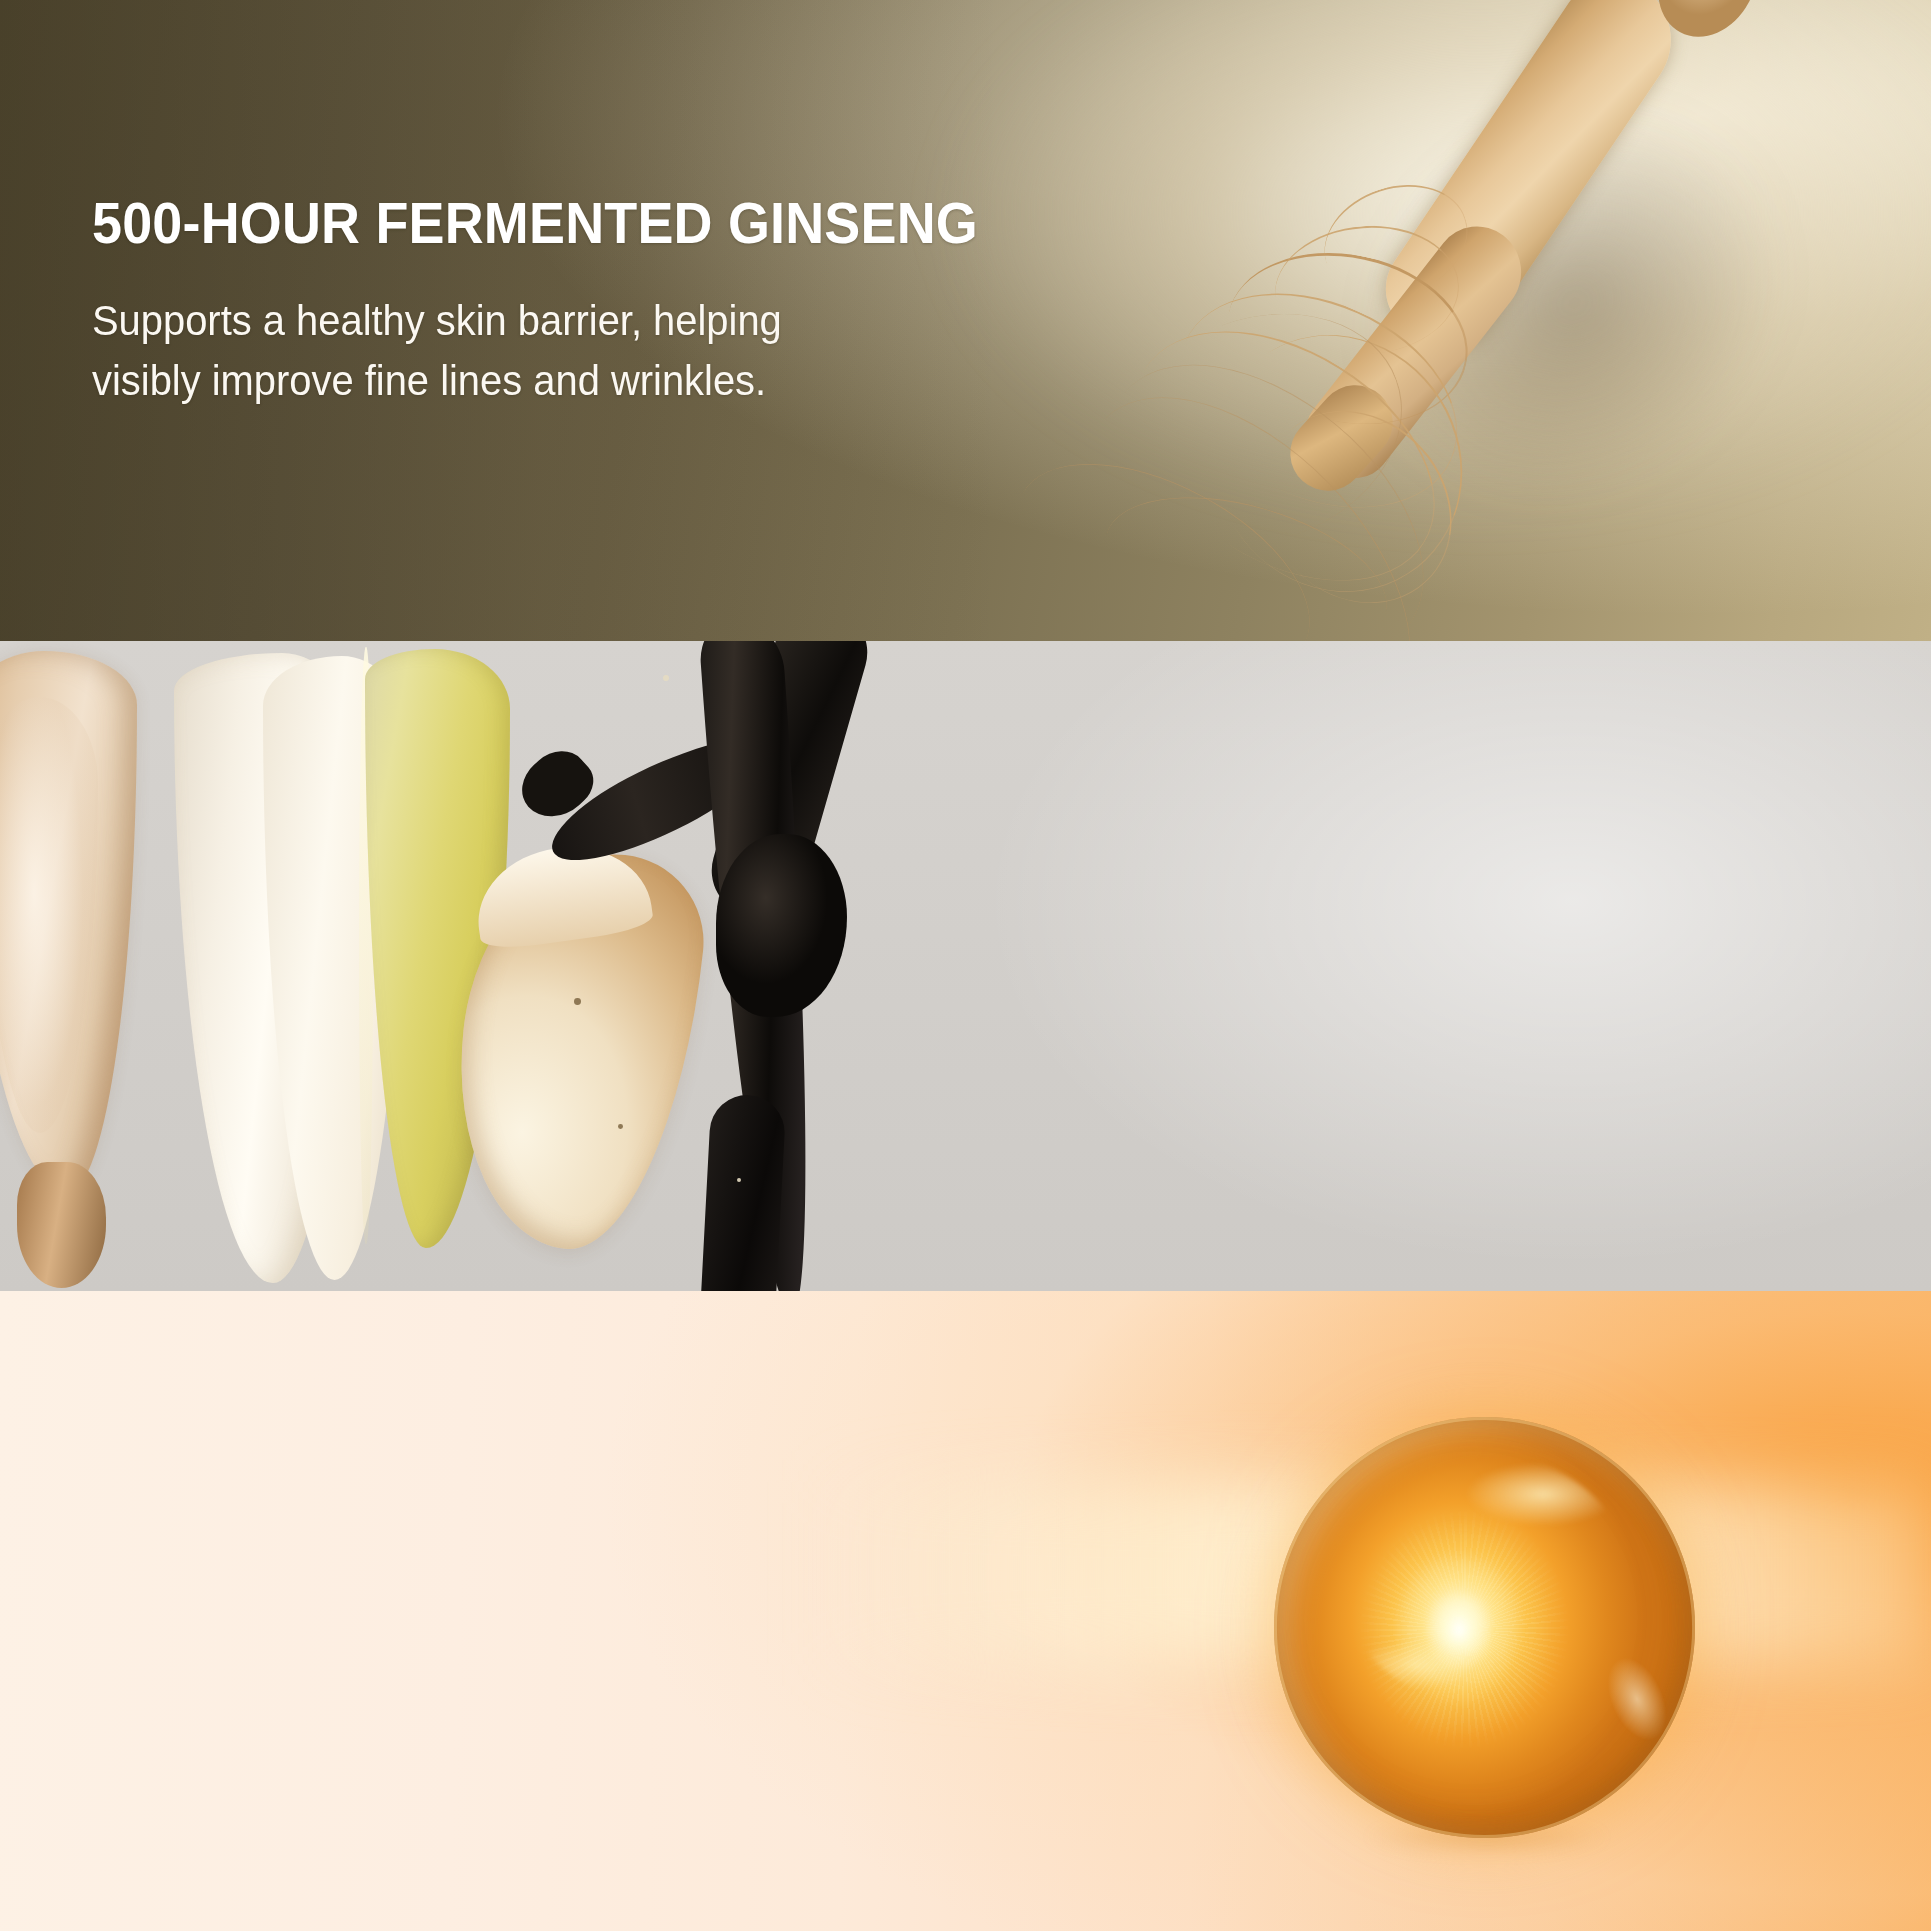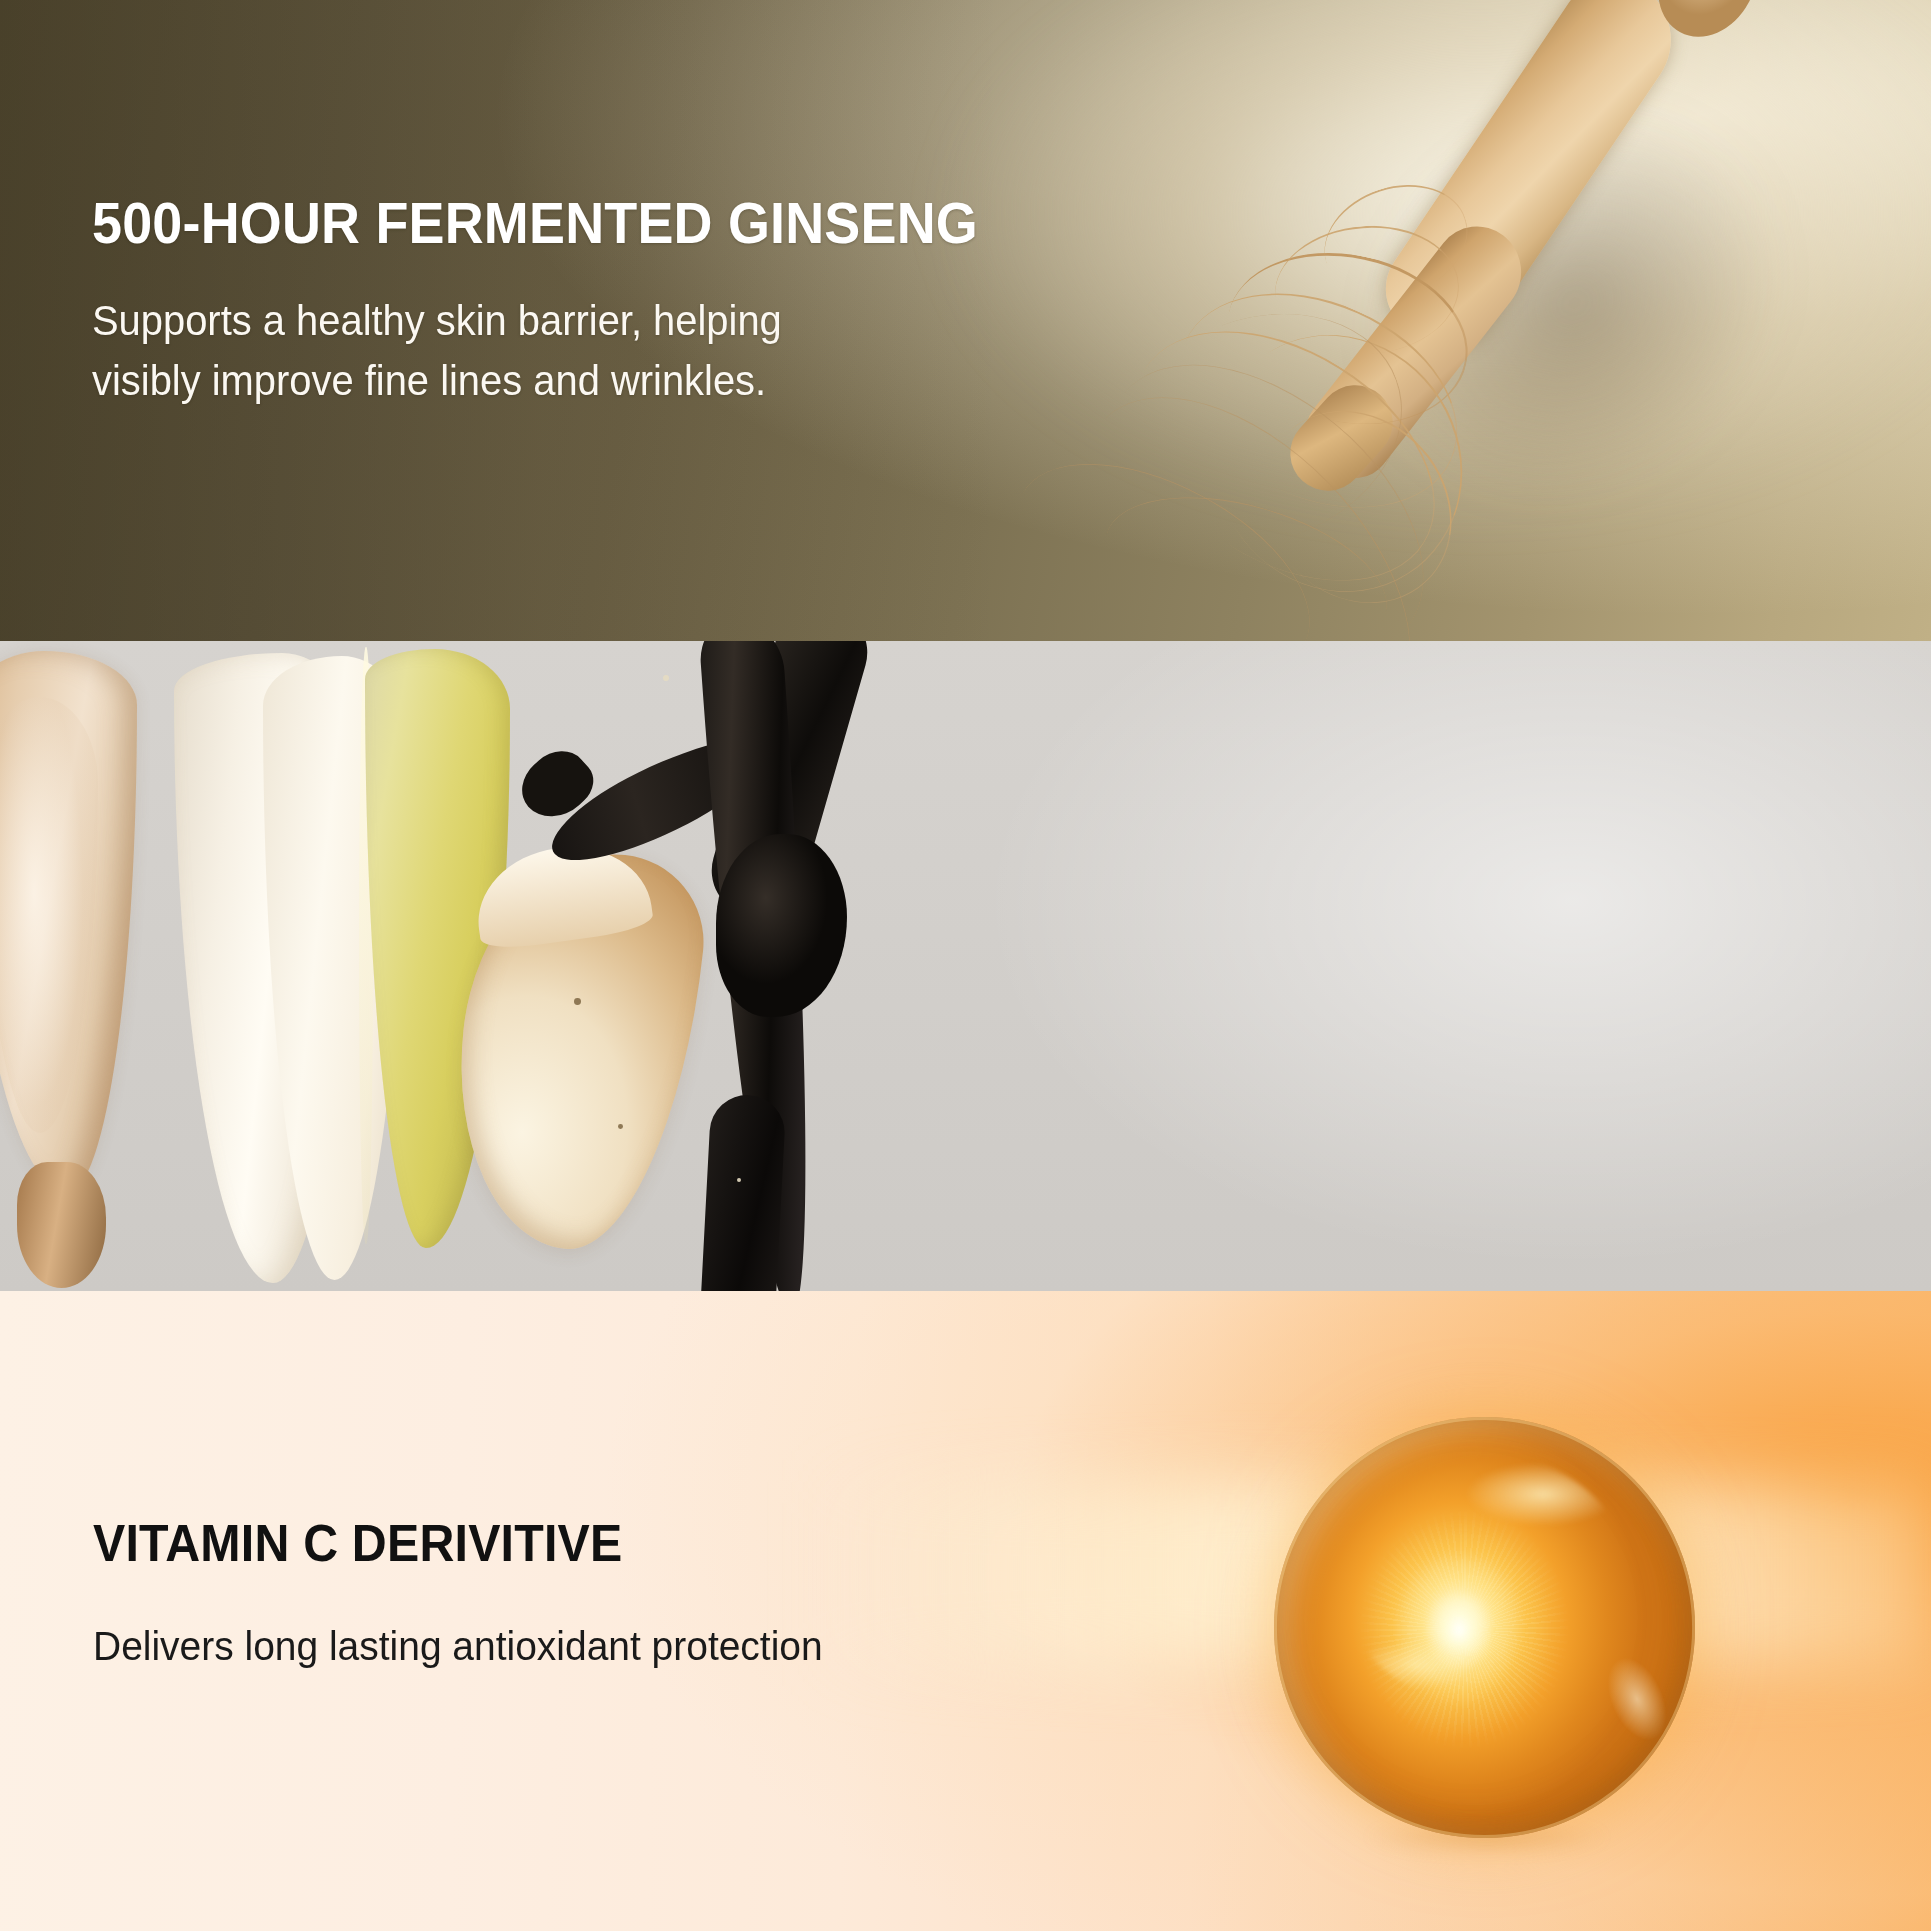--- a/index.html
+++ b/index.html
@@ -243,21 +243,15 @@
   </div>
 
   <div class="sphere-shadow"></div>
   <div class="sphere"></div>
   <div class="sphere-rays"></div>
   <div class="sphere-burst"></div>
   <div class="sphere-spark"></div>
   <div class="sphere-rim"></div>
   <div class="sphere-hl"></div>
 
-  <div class="txt t3">
-    <div class="head">VITAMIN C DERIVITIVE</div>
-    <div class="sub">
-      <span class="nl">Delivers long lasting antioxidant protection</span>
-    </div>
-  </div>
 
 </div>
 
 
 </body></html>

